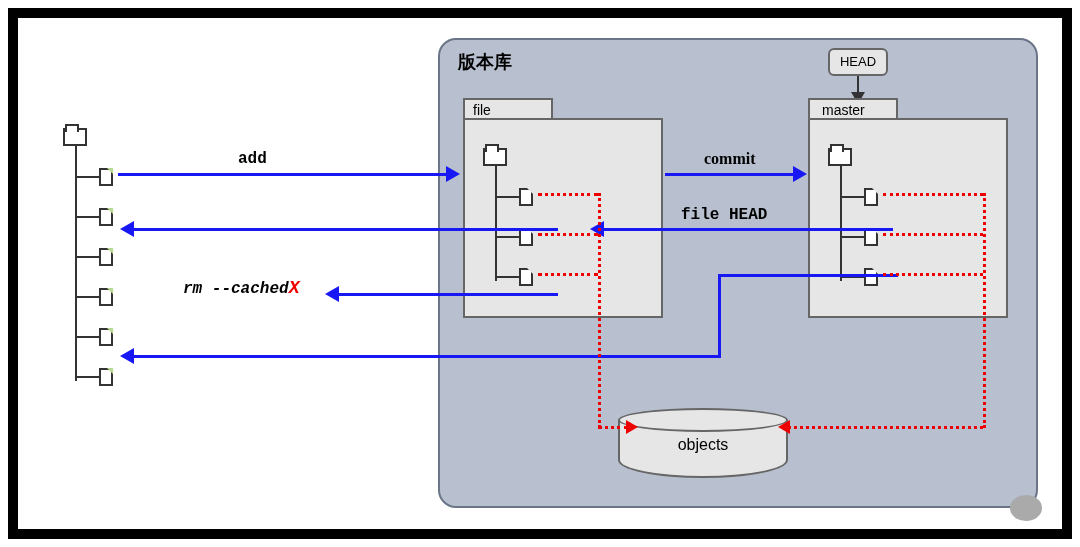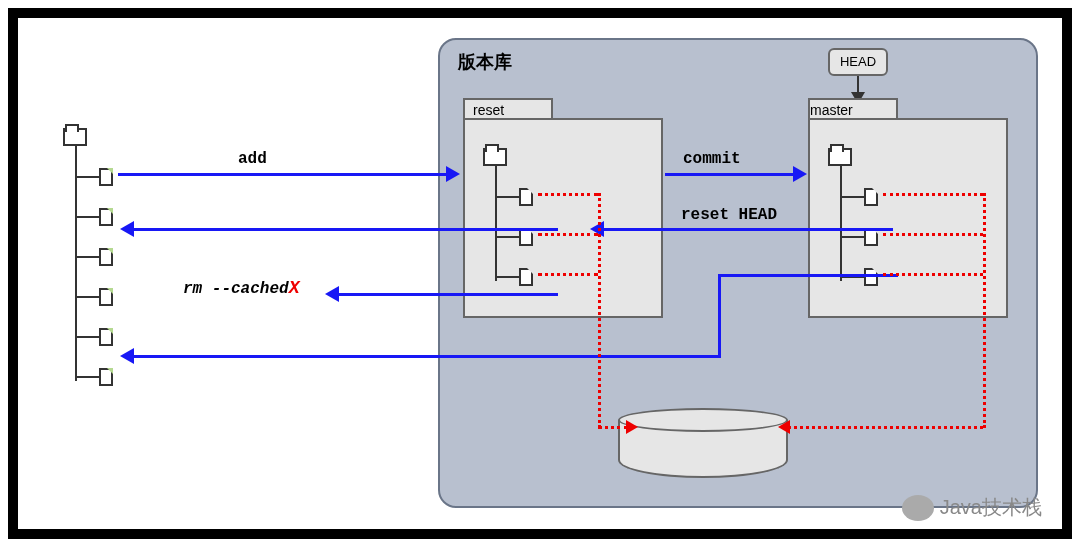--- a/index.html
+++ b/index.html
@@ -14,21 +14,21 @@
   
   .repo-panel { position: absolute; top: 20px; left: 420px; width: 600px; height: 470px; background: #b8c0cf; border: 2px solid #6a7588; border-radius: 18px; }
   .repo-title { position: absolute; top: 10px; left: 18px; font-size: 18px; font-weight: bold; }
 
   
   .index-box { position: absolute; top: 100px; left: 445px; width: 200px; height: 200px; background: #e6e6e6; border: 2px solid #666; }
   .index-tab { position: absolute; top: 80px; left: 445px; width: 90px; height: 22px; background: #e6e6e6; border: 2px solid #666; border-bottom: none; font-size: 14px; padding-left: 8px; line-height: 20px; }
 
   
   .master-box { position: absolute; top: 100px; left: 790px; width: 200px; height: 200px; background: #e6e6e6; border: 2px solid #666; }
-  .master-tab { position: absolute; top: 80px; left: 790px; width: 90px; height: 22px; background: #e6e6e6; border: 2px solid #666; border-bottom: none; font-size: 14px; padding-left: 0; line-height: 20px; }
+  .master-tab { position: absolute; top: 80px; left: 790px; width: 90px; height: 22px; background: #e6e6e6; border: 2px solid #666; border-bottom: none; font-size: 14px; padding-left: 12px; line-height: 20px; }
 
   
   .head-box { position: absolute; top: 30px; left: 810px; width: 60px; height: 28px; background: #e6e6e6; border: 2px solid #666; border-radius: 6px; text-align: center; font-size: 13px; line-height: 24px; }
 
   
   .objects-cyl { position: absolute; top: 390px; left: 600px; width: 170px; height: 70px; }
   .cyl-body { position: absolute; top: 12px; left: 0; width: 170px; height: 58px; background: #e6e6e6; border-left: 2px solid #666; border-right: 2px solid #666; border-bottom: 2px solid #666; border-bottom-left-radius: 85px 18px; border-bottom-right-radius: 85px 18px; }
   .cyl-top { position: absolute; top: 0; left: 0; width: 170px; height: 24px; background: #e6e6e6; border: 2px solid #666; border-radius: 50%; }
   .cyl-label { position: absolute; top: 28px; left: 0; width: 170px; text-align: center; font-size: 16px; }
 
@@ -88,21 +88,21 @@
   </div>
 
   <div class="repo-panel">
     <div class="repo-title">版本库</div>
   </div>
 
   <div class="head-box">HEAD</div>
   <div class="black-vline" style="top:58px; left:839px; height:18px;"></div>
   <div class="arrow-head-down" style="top:74px; left:833px;"></div>
 
-  <div class="index-tab">reset</div>
+  <div class="index-tab">file</div>
   <div class="index-box">
     <div class="tree" style="top:28px; left:18px;">
       <div class="folder-icon"></div>
       <div class="tree-vline" style="top:18px; left:12px; height:115px;"></div>
       <div class="tree-hline" style="top:48px; left:12px; width:24px;"></div>
       <div class="file-icon" style="top:40px; left:36px;"></div>
       <div class="tree-hline" style="top:88px; left:12px; width:24px;"></div>
       <div class="file-icon" style="top:80px; left:36px;"></div>
       <div class="tree-hline" style="top:128px; left:12px; width:24px;"></div>
       <div class="file-icon" style="top:120px; left:36px;"></div>
@@ -119,59 +119,59 @@
       <div class="tree-hline" style="top:88px; left:12px; width:24px;"></div>
       <div class="file-icon" style="top:80px; left:36px;"></div>
       <div class="tree-hline" style="top:128px; left:12px; width:24px;"></div>
       <div class="file-icon" style="top:120px; left:36px;"></div>
     </div>
   </div>
 
   <div class="objects-cyl">
     <div class="cyl-body"></div>
     <div class="cyl-top"></div>
+    <div class="cyl-label">objects</div>
   </div>
 
   <div class="arrow-line" style="top:155px; left:100px; width:330px;"></div>
   <div class="arrow-head-right" style="top:148px; left:428px;"></div>
   <div class="arrow-label" style="top:132px; left:220px;">add</div>
 
   <div class="arrow-line" style="top:210px; left:115px; width:425px;"></div>
   <div class="arrow-head-left" style="top:203px; left:102px;"></div>
 
   <div class="arrow-line" style="top:275px; left:320px; width:220px;"></div>
   <div class="arrow-head-left" style="top:268px; left:307px;"></div>
   <div class="arrow-label" style="top:260px; left:165px;font-style:italic;"><span>rm --cached</span><span class="red-x">X</span></div>
 
   <div class="arrow-vline" style="top:256px; left:700px; height:84px;"></div>
   <div class="arrow-line" style="top:337px; left:115px; width:588px;"></div>
   <div class="arrow-head-left" style="top:330px; left:102px;"></div>
   <div class="arrow-line" style="top:256px; left:700px; width:180px;"></div>
 
   <div class="arrow-line" style="top:155px; left:647px; width:130px;"></div>
   <div class="arrow-head-right" style="top:148px; left:775px;"></div>
-  <div class="arrow-label" style="top:132px; left:665px;">commit</div>
+  <div class="arrow-label" style="top:132px; left:686px;font-family:Liberation Serif, serif;">commit</div>
 
   <div class="arrow-line" style="top:210px; left:585px; width:290px;"></div>
   <div class="arrow-head-left" style="top:203px; left:572px;"></div>
-  <div class="arrow-label" style="top:188px; left:663px;">reset HEAD</div>
+  <div class="arrow-label" style="top:188px; left:663px;">file HEAD</div>
 
   <div class="dot-line-h" style="top:175px; left:520px; width:60px;"></div>
   <div class="dot-line-h" style="top:215px; left:520px; width:60px;"></div>
   <div class="dot-line-h" style="top:255px; left:520px; width:60px;"></div>
   <div class="dot-line-v" style="top:175px; left:580px; height:235px;"></div>
   <div class="dot-line-h" style="top:408px; left:580px; width:30px;"></div>
   <div class="red-arrow-head-right" style="top:402px; left:608px;"></div>
 
   <div class="dot-line-h" style="top:175px; left:865px; width:100px;"></div>
   <div class="dot-line-h" style="top:215px; left:865px; width:100px;"></div>
   <div class="dot-line-h" style="top:255px; left:865px; width:100px;"></div>
   <div class="dot-line-v" style="top:175px; left:965px; height:235px;"></div>
   <div class="dot-line-h" style="top:408px; left:770px; width:195px;"></div>
   <div class="red-arrow-head-left" style="top:402px; left:760px;"></div>
 
   <div class="watermark">
     <div class="wechat-icon"></div>
-    <span>Java技术栈</span>
   </div>
 
 </div>
 </div>
 
 </body></html>

